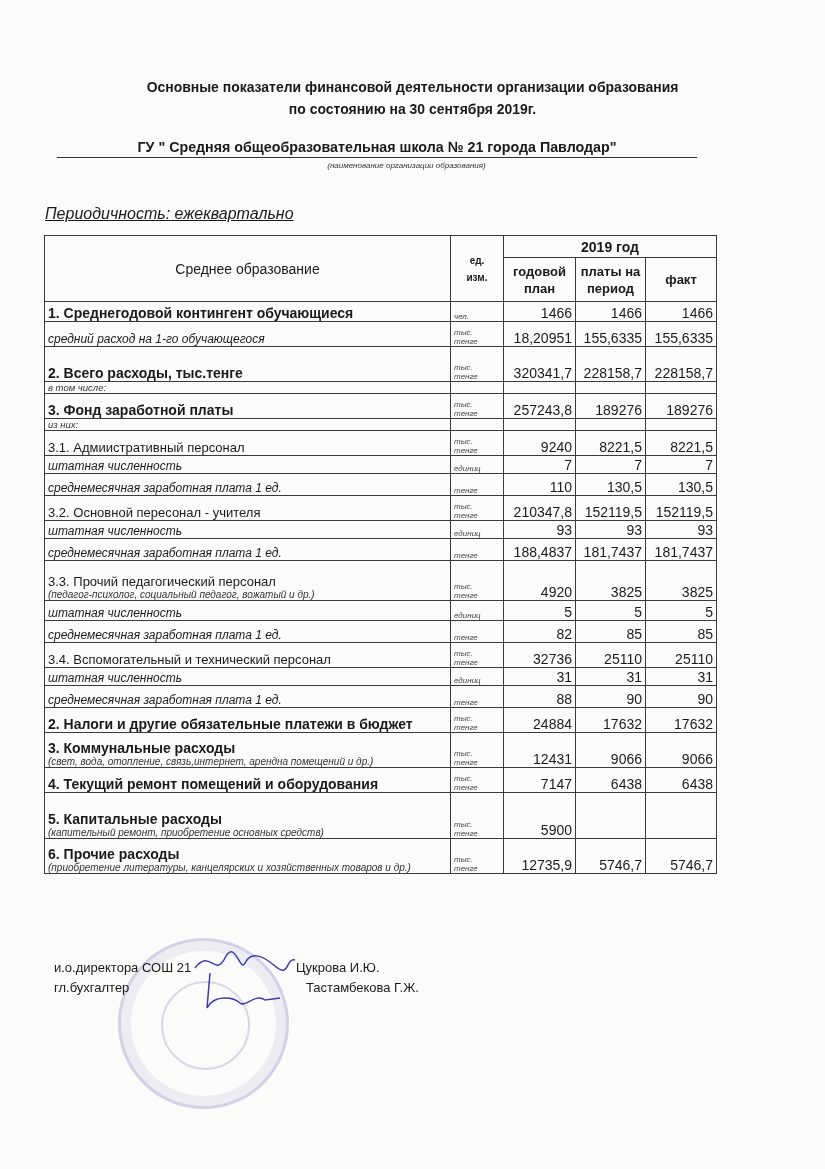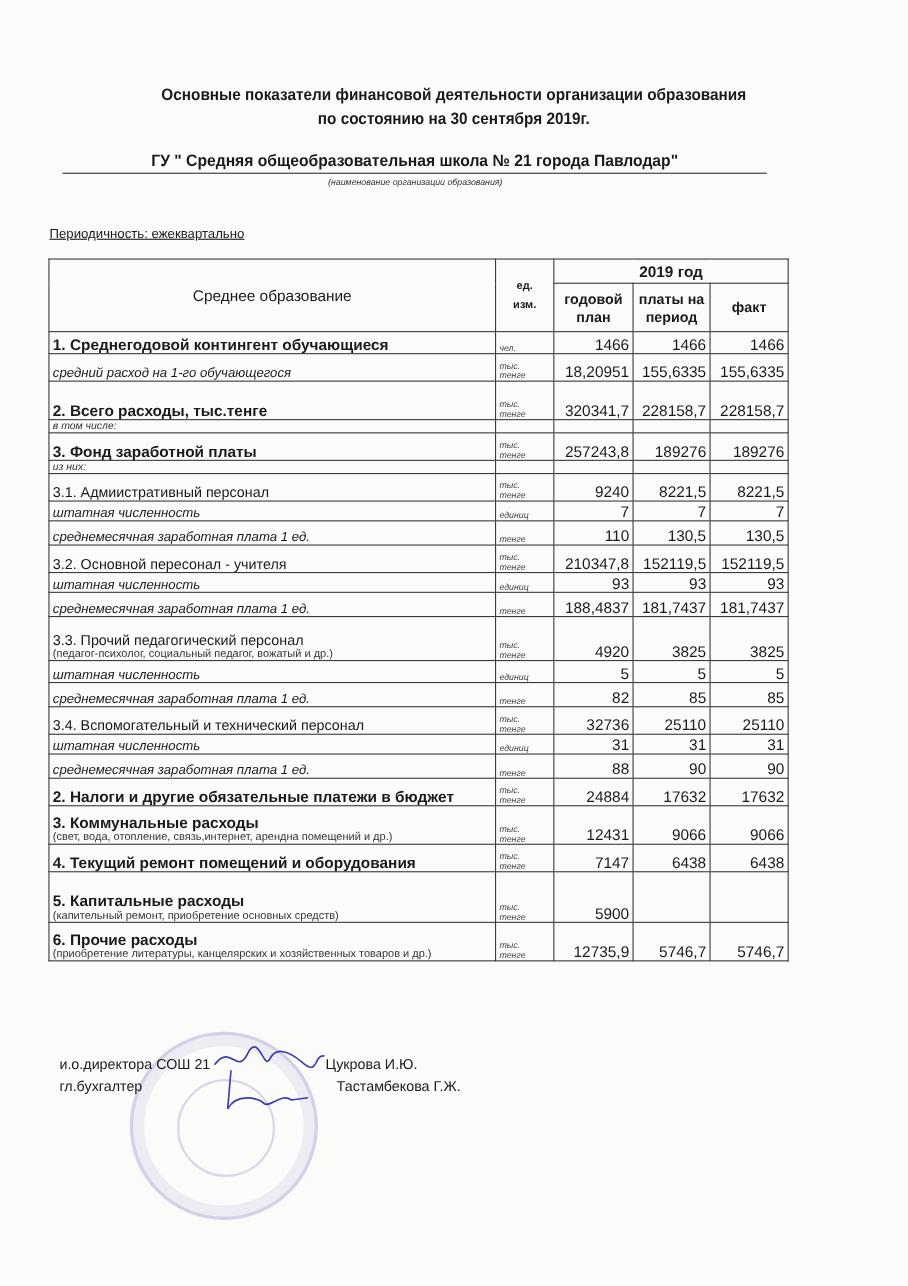--- a/index.html
+++ b/index.html
@@ -14,24 +14,24 @@
     transform: scaleX(0.93); transform-origin: center;
   }
   .org {
     position: absolute; left: 40px; width: 674px; top: 138px;
     text-align: center; font-weight: bold; font-size: 15px;
     border-bottom: 1px solid #333; padding-bottom: 2px;
     transform: scaleX(0.95); transform-origin: center;
   }
   .org-caption {
     position: absolute; left: 0; width: 755px; top: 161px;
-    text-align: center; font-style: italic; font-size: 8px; color: #333;
+    text-align: center; font-style: italic; font-size: 8px; color: #333; padding-left: 29px;
   }
   .periodicity {
-    position: absolute; left: 45px; top: 205px; font-size: 12px;
+    position: absolute; left: 45px; top: 205px; font-style: italic; font-size: 16px;
     text-decoration: underline;
   }
   table.main {
     position: absolute; left: 44px; top: 235px; width: 672px;
     border-collapse: collapse; table-layout: fixed;
   }
   table.main td, table.main th {
     border: 1px solid #3a3a3a; padding: 0 3px; vertical-align: bottom;
   }
   col.c-label { width: 406px; }
@@ -42,21 +42,21 @@
   th { font-weight: bold; font-size: 14px; text-align: center; vertical-align: middle !important; }
   th.head-label { font-weight: normal; font-size: 14px; }
   th.unit-head { font-weight: bold; font-size: 10px; line-height: 17px; }
   th.sub { font-size: 13px; line-height: 17px; padding: 2px; }
   td.label { font-size: 13px; }
   td.label.bold { font-weight: bold; font-size: 14px; }
   td.label.italic { font-style: italic; font-size: 12px; }
   td.label.small-italic { font-style: italic; font-size: 9.5px; color: #333; }
   td.unit { font-style: italic; font-size: 8px; text-align: left; color: #444; line-height: 9px; vertical-align: middle; }
   td.num { text-align: right; font-size: 14px; }
-  .sublabel { display: block; font-size: 10px; font-weight: normal; color: #333; }
+  .sublabel { display: block; font-style: italic; font-size: 10px; font-weight: normal; color: #333; }
   .signatures {
     position: absolute; left: 54px; top: 958px; font-size: 13px; line-height: 20px;
   }
   .sig-row { position: relative; height: 20px; }
   .sig-role { position: absolute; left: 0; white-space: nowrap; }
   .sig-name { position: absolute; white-space: nowrap; text-align: center; }
   .stamp {
     position: absolute; left: 118px; top: 938px; width: 165px; height: 165px;
     border-radius: 50%; border: 3px solid rgba(140,130,200,0.35);
     box-shadow: inset 0 0 0 10px rgba(140,130,200,0.12);

